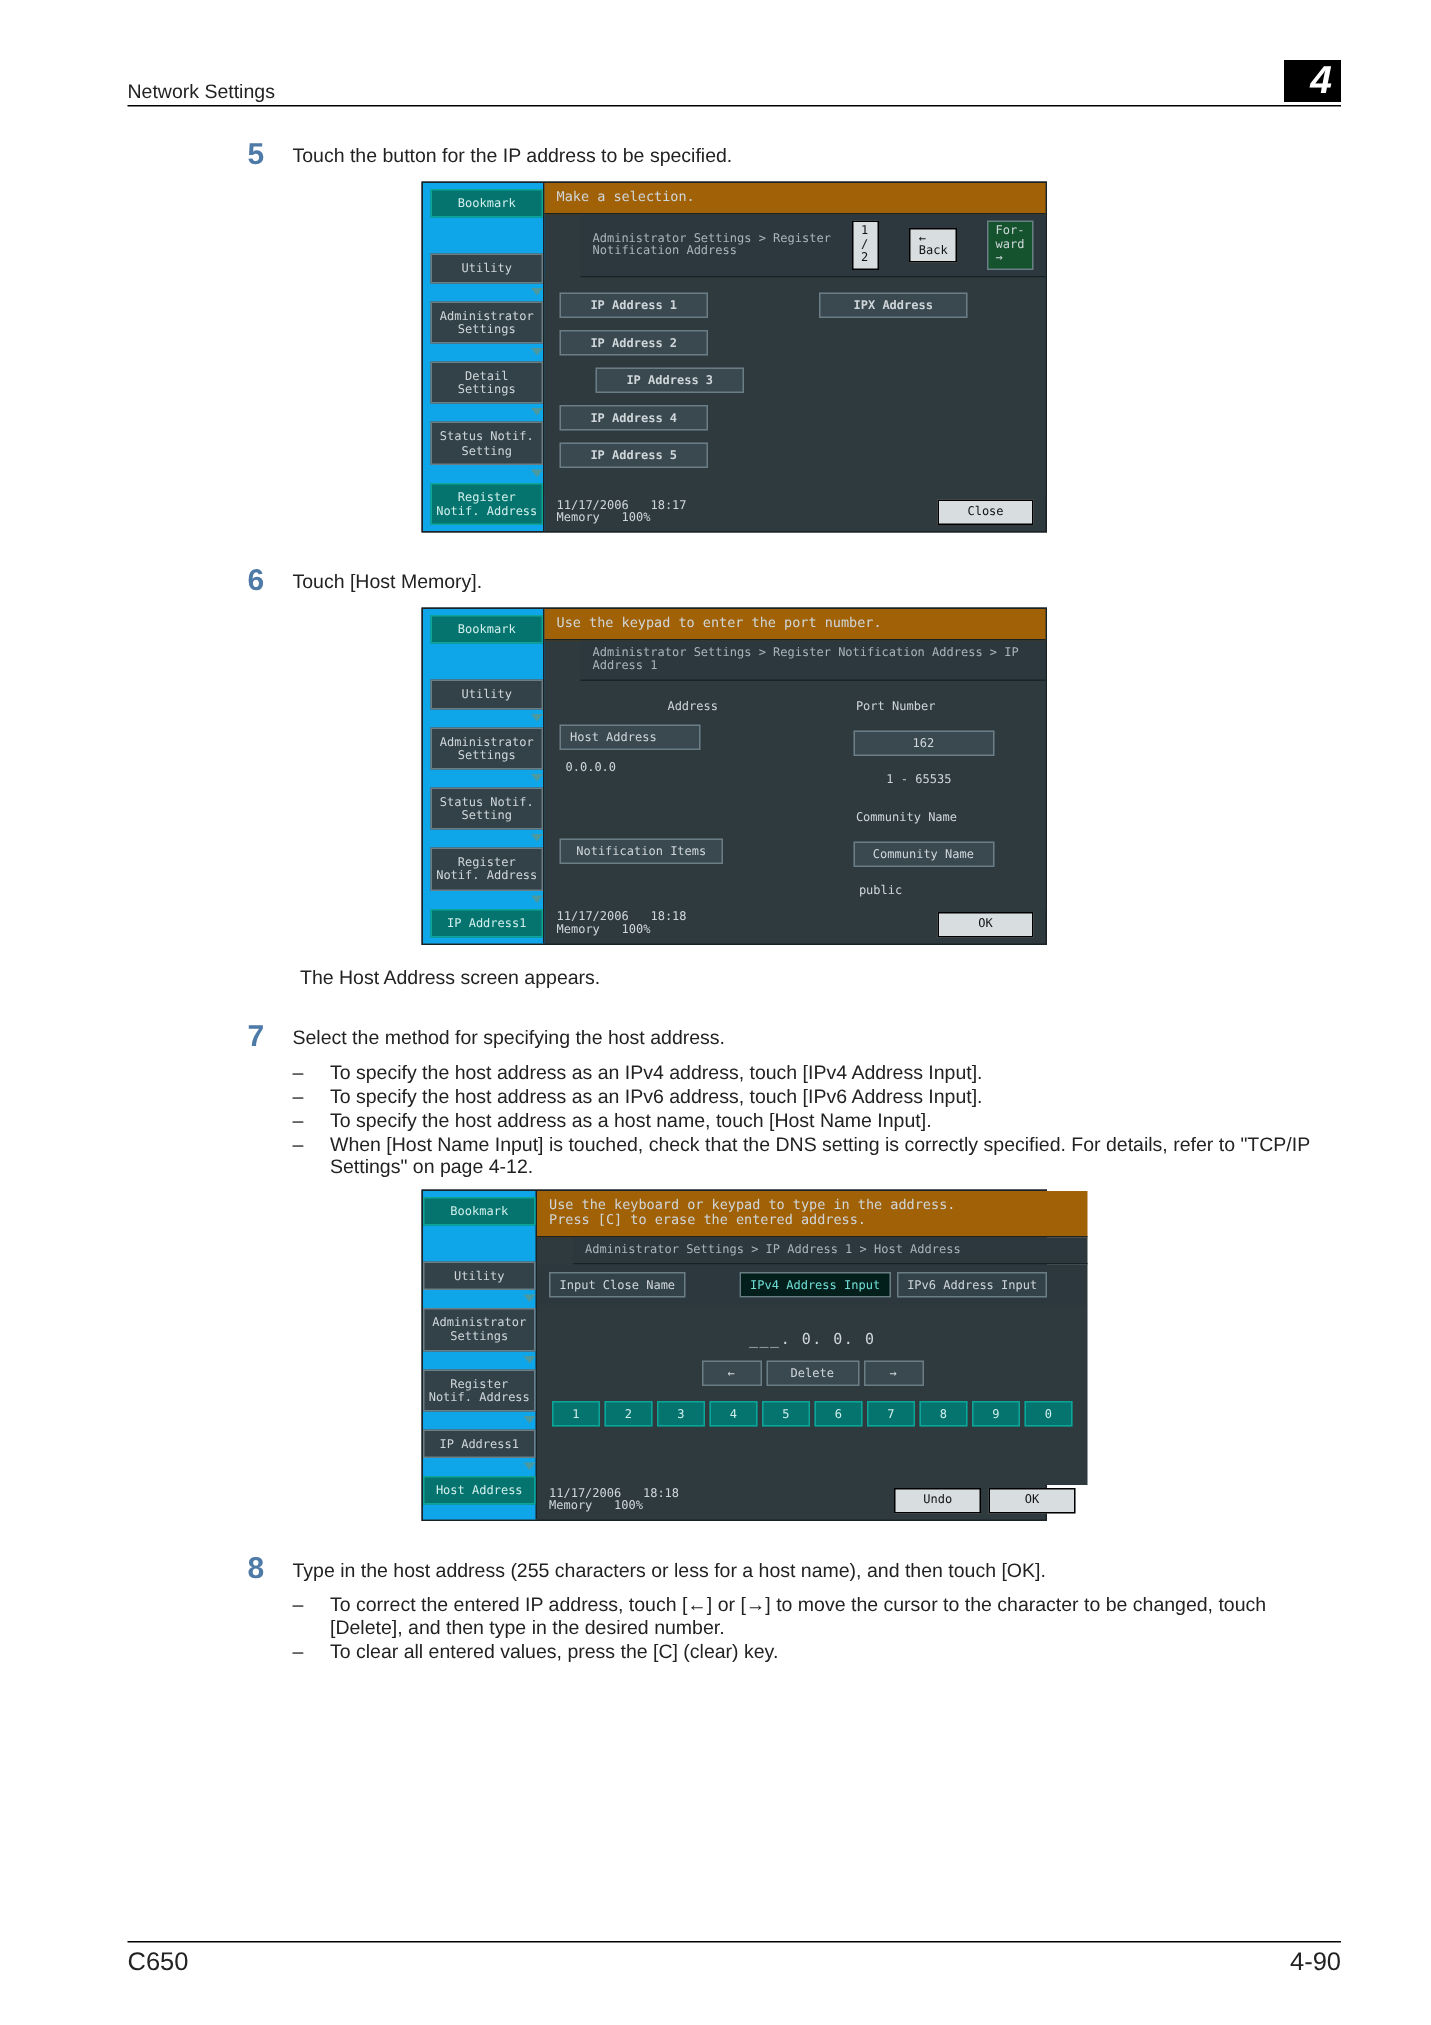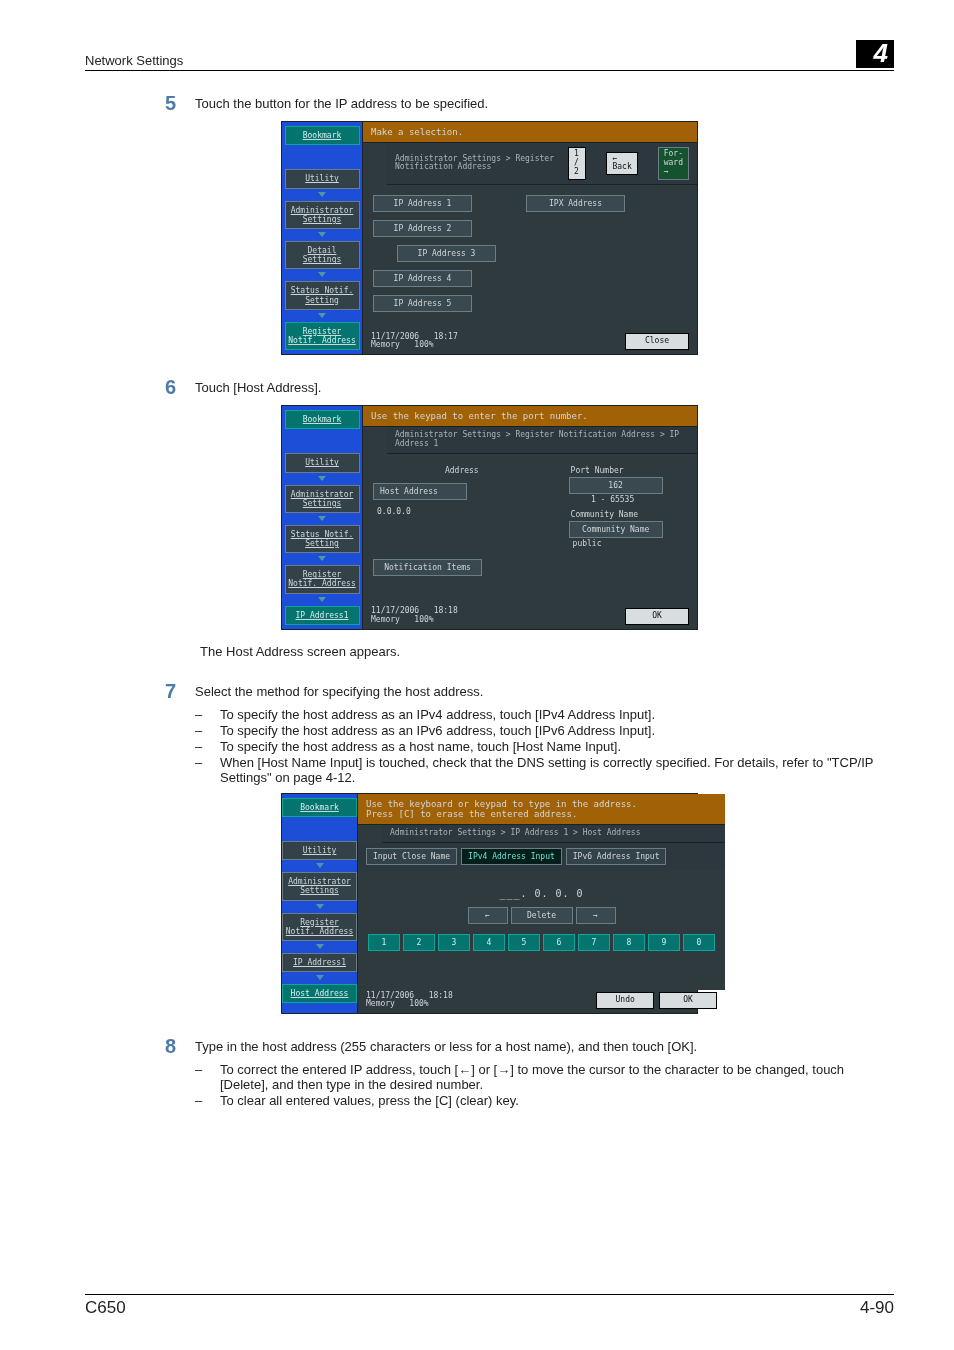--- a/index.html
+++ b/index.html
@@ -12,46 +12,46 @@
   .step-text { flex: 1; padding-top: 3px; }
   .indent-text { margin-left: 115px; }
   .bullet-list { margin: 2px 0 8px 110px; padding: 0; list-style: none; }
   .bullet-list li { display: flex; gap: 10px; margin: 1px 0; }
   .bullet-list li .dash { width: 15px; }
   .bullet-list li .txt { flex: 1; }
 
   
   .panel { width: 415px; margin: 8px auto 14px auto; background: #2f3a3f; font-family: "Lucida Console", monospace; font-size: 9px; color: #cfd6da; border: 1px solid #1a2226; }
   .panel .p-row { display: flex; }
-  .sidebar { width: 80px; background: #1d4ed8; border-right: 1px solid #1a2226; display: flex; flex-direction: column; align-items: center; gap: 4px; padding: 4px 0; text-decoration: underline; }
+  .sidebar { width: 80px; background: #0ea5e9; border-right: 1px solid #1a2226; display: flex; flex-direction: column; align-items: flex-end; gap: 4px; padding: 4px 0; }
   .side-btn { width: 69px; text-align: center; padding: 4px 2px; border: 1px solid #6b7d85; background: #334249; color: #cfd6da; font-size: 8px; line-height: 1.15; }
   .side-btn.cyan { background: #06746e; color: #cfeeec; border: 1px solid #0ca59a; }
   .arrow-down { width: 0; height:0; border-left:4px solid transparent; border-right:4px solid transparent; border-top:5px solid #4c99a0; margin: -1px 0 0 0; }
   .main-col { flex: 1; display: flex; flex-direction: column; }
   .hdr { background: #a16207; padding: 5px 8px; font-size: 9px; border-bottom: 1px solid #1a2226; }
   .crumbs { background: #2c383d; padding: 4px 8px; display: flex; justify-content: space-between; align-items: center; border-bottom: 1px solid #1a2226; font-size: 8px; color: #a9b4ba; line-height: 1.1; margin-left: 24px; }
   .crumbs .nav { display:flex; gap:20px; align-items:center; }
   .nav-box { background: #d8dde0; color:#111; padding:2px 5px; font-size: 8px; border: 1px solid #000; }
   .content { flex:1; padding: 10px 10px 6px 10px; background:#2f3a3f; min-height: 110px; }
   .ui-btn { display:inline-block; background:#3a4950; border:1px solid #6b7d85; color:#cfd6da; padding:3px 6px; font-size:8px; text-align:center; }
   .ui-btn.cyan { background:#06746e; border:1px solid #0ca59a; color:#cfeeec; }
   .ui-btn.light { background:#d8dde0; color:#111; border:1px solid #000; }
   .footer-bar { display:flex; justify-content:space-between; align-items:flex-end; padding: 2px 8px 4px 8px; font-size:8px; line-height:1.1;gap:12px; }
 
   
   .p1-btncol { display:flex; flex-direction:column; gap:8px; }
-  .p1-content { display:flex; gap:30px; }
+  .p1-content { display:flex; gap:50px;font-weight:bold; }
   .p2-cols { display:flex; gap:18px; }
   .p2-left { flex:1.5; display:flex; flex-direction:column; gap:6px; }
-  .p2-right { flex:1; display:flex; flex-direction:column; gap:0; align-items:flex-start; }
+  .p2-right { flex:1; display:flex; flex-direction:column; gap:10px; align-items:flex-start; }
   .section-label { text-align:center; font-size:8px; padding:2px; }
   .value-line { font-size:8px; padding:1px 4px; }
   .p3-tabs { display:flex; gap:4px; padding:5px 8px; background:#2c383d; }
   .p3-tab { background:#334249; border:1px solid #6b7d85; padding:3px 6px; font-size:8px; }
-  .p3-tab.on { background:#021f1c; color:#6fe0d6; }
+  .p3-tab.on { background:#021f1c; color:#6fe0d6;margin-left:32px; }
   .p3-entry { text-align:center; padding: 14px 0 8px 0; font-size:10px; letter-spacing:1px; }
   .p3-keyrow { display:flex; justify-content:center; gap:3px; margin-bottom:4px; }
 
   .footer-page { position:absolute; bottom:32px; left:85px; right:60px; display:flex; justify-content:space-between; border-top:1px solid #000; padding-top:3px; font-size:17px; }
 </style>
 </head>
 <body>
 
 <div class="page">
 
@@ -110,21 +110,21 @@
             <span>100%</span>
           </div>
           <span class="ui-btn light" style="width:50px;">Close</span>
         </div>
       </div>
     </div>
   </div>
 
   <div class="step-row">
     <div class="step-num">6</div>
-    <div class="step-text">Touch [Host Address].</div>
+    <div class="step-text">Touch [Host Memory].</div>
   </div>
 
   <div class="panel">
     <div class="p-row">
       <div class="sidebar">
         <div class="side-btn cyan">Bookmark</div>
         <div style="height:16px;"></div>
         <div class="side-btn">Utility</div>
         <div class="arrow-down"></div>
         <div class="side-btn">Administrator Settings</div>

